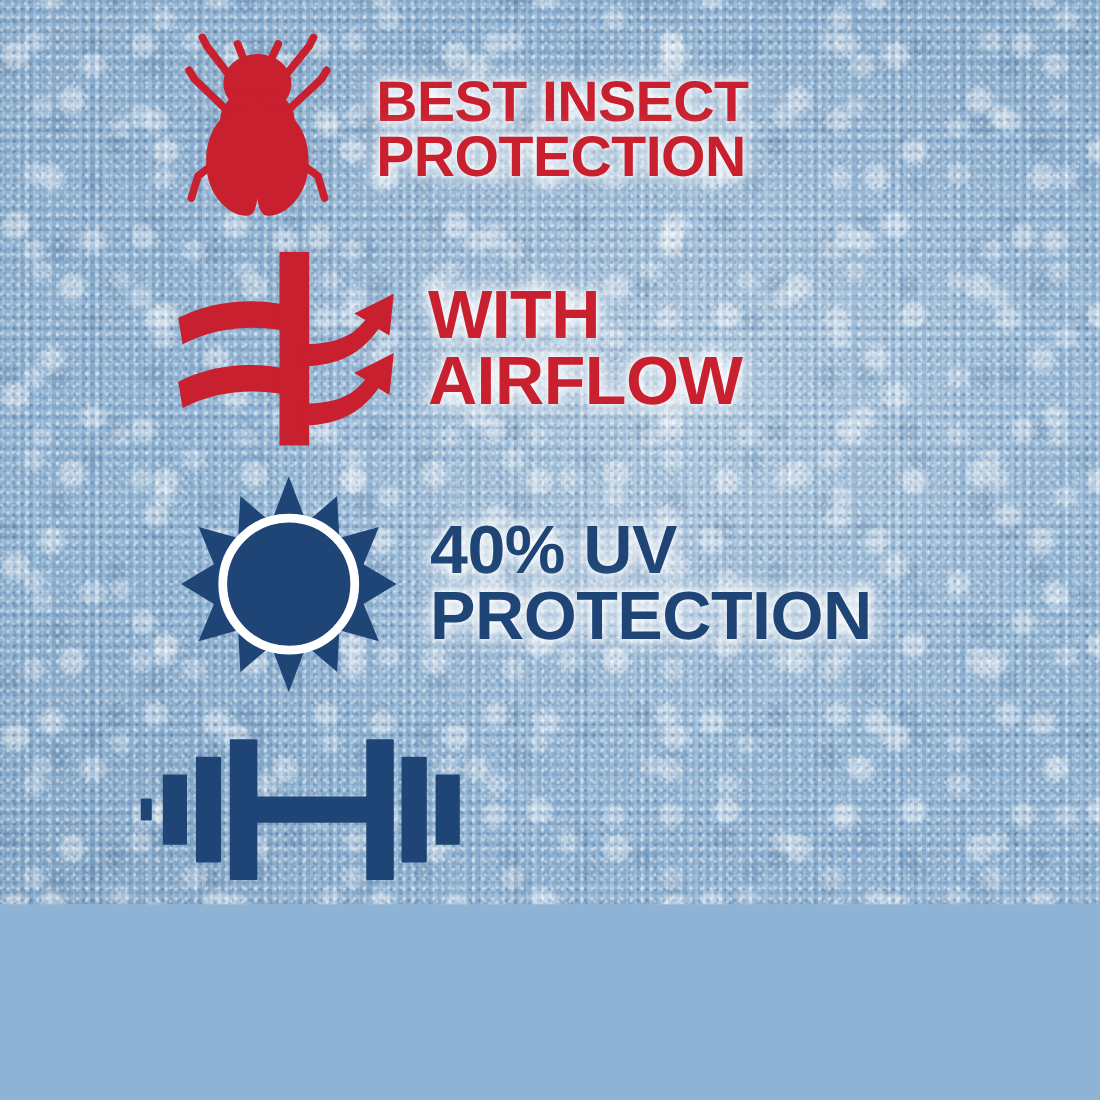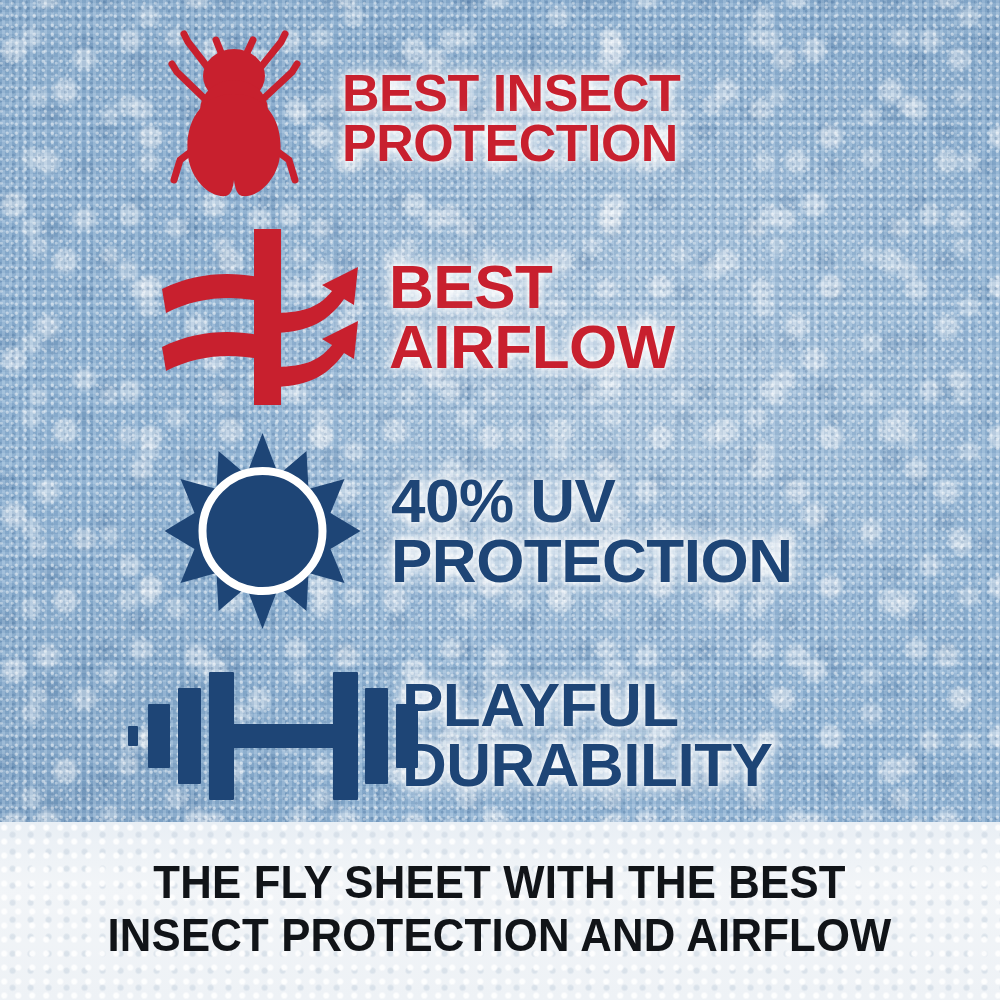--- a/index.html
+++ b/index.html
@@ -241,21 +241,21 @@
           <path d="M12 120 C 48 102 86 102 118 110 L118 134 C 88 126 50 126 16 144 Z" fill="#C8202E"></path>
 
           <rect x="104" y="2" width="27" height="176" fill="#C8202E"></rect>
 
           <g fill="#C8202E">
             <path d="M122 86 C 150 86 168 82 182 64 L172 58 L208 40 L204 78 L194 72 C 176 98 152 106 122 106 Z"></path>
             <path d="M122 140 C 150 140 168 136 182 118 L172 112 L208 94 L204 132 L194 126 C 176 152 152 160 122 160 Z"></path>
           </g>
         </svg>
       </div>
-      <div class="row-text txt-red">BEST
+      <div class="row-text txt-red">WITH
 AIRFLOW</div>
     </div>
 
     <div class="row" id="row-uv">
       <div class="row-icon">
         <svg width="225" height="200" viewBox="0 0 200 200" aria-hidden="true">
 
           <polygon fill="#1E4576" points="
             100,2   116,44  144,20  146,58  182,48  168,82
             198,100 168,118 182,152 146,142 144,180 116,156
@@ -281,24 +281,18 @@
             <rect x="89" y="12" width="25" height="128" rx="1"></rect>
 
             <rect x="112" y="64" width="108" height="24" rx="1"></rect>
 
             <rect x="213" y="12" width="25" height="128" rx="1"></rect>
             <rect x="245" y="28" width="23" height="96" rx="1"></rect>
             <rect x="276" y="44" width="22" height="64" rx="1"></rect>
           </g>
         </svg>
       </div>
-      <div class="row-text txt-navy">PLAYFUL
-DURABILITY</div>
     </div>
 
   </div>
 
-  <div class="caption-bar">
-    <div class="caption-text">THE FLY SHEET WITH THE BEST
-INSECT PROTECTION AND AIRFLOW</div>
-  </div>
 
 </div>
 
 </body></html>

